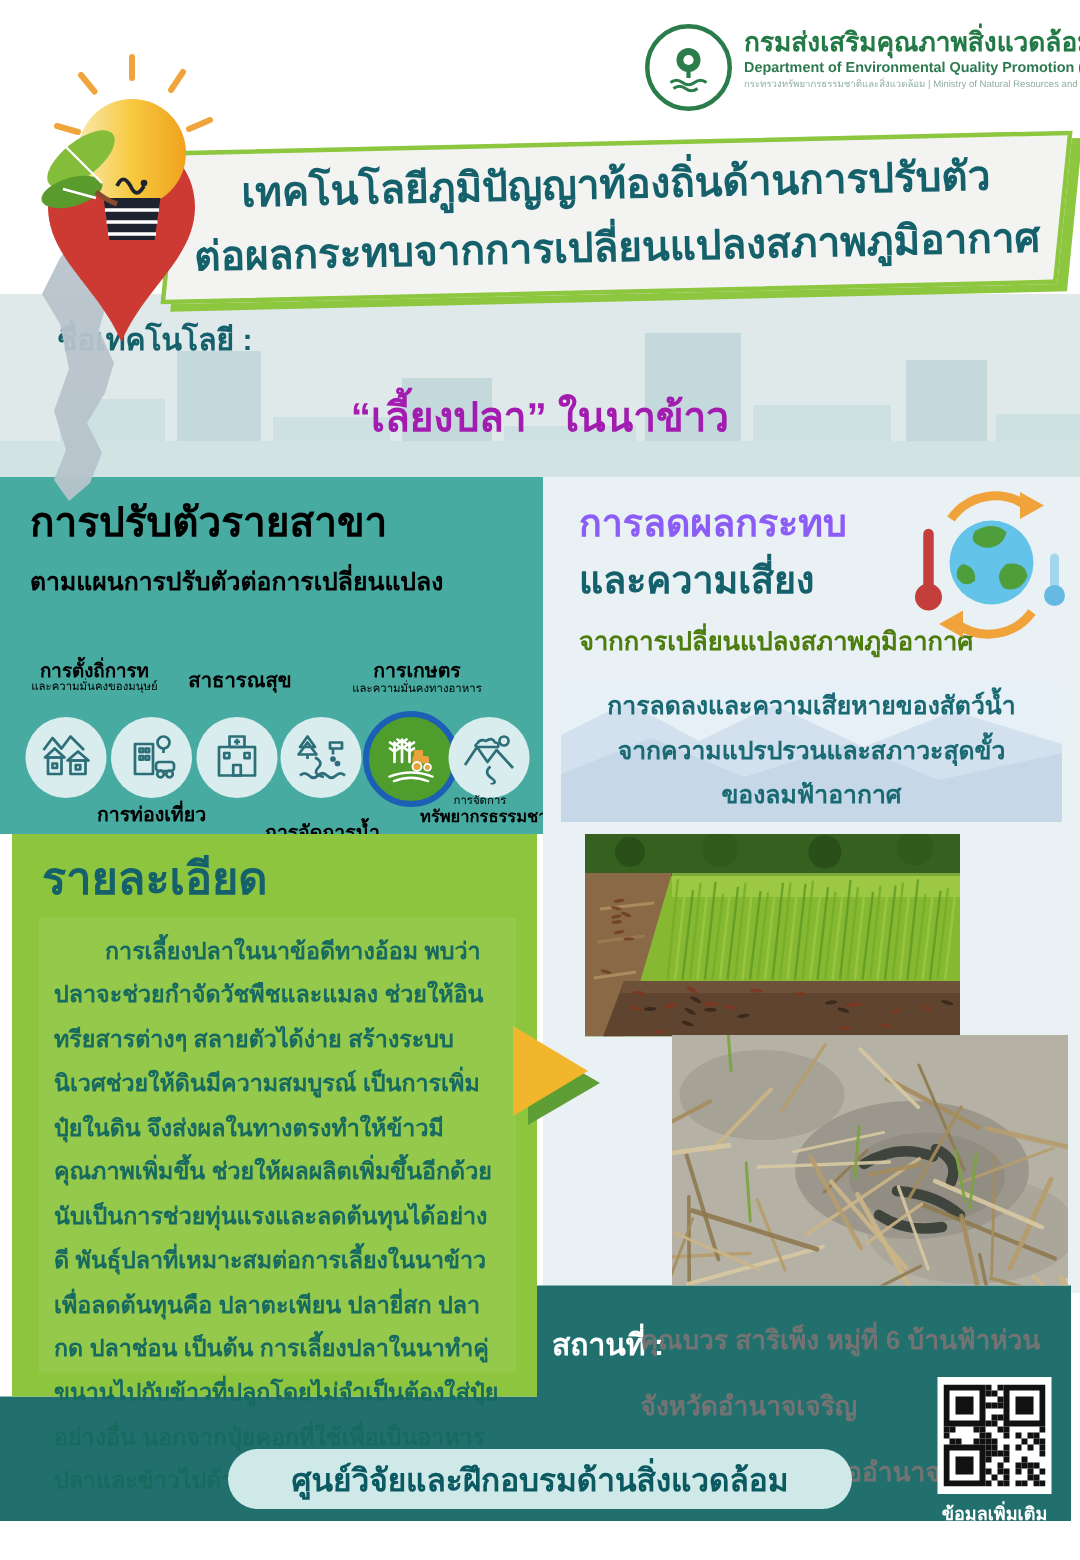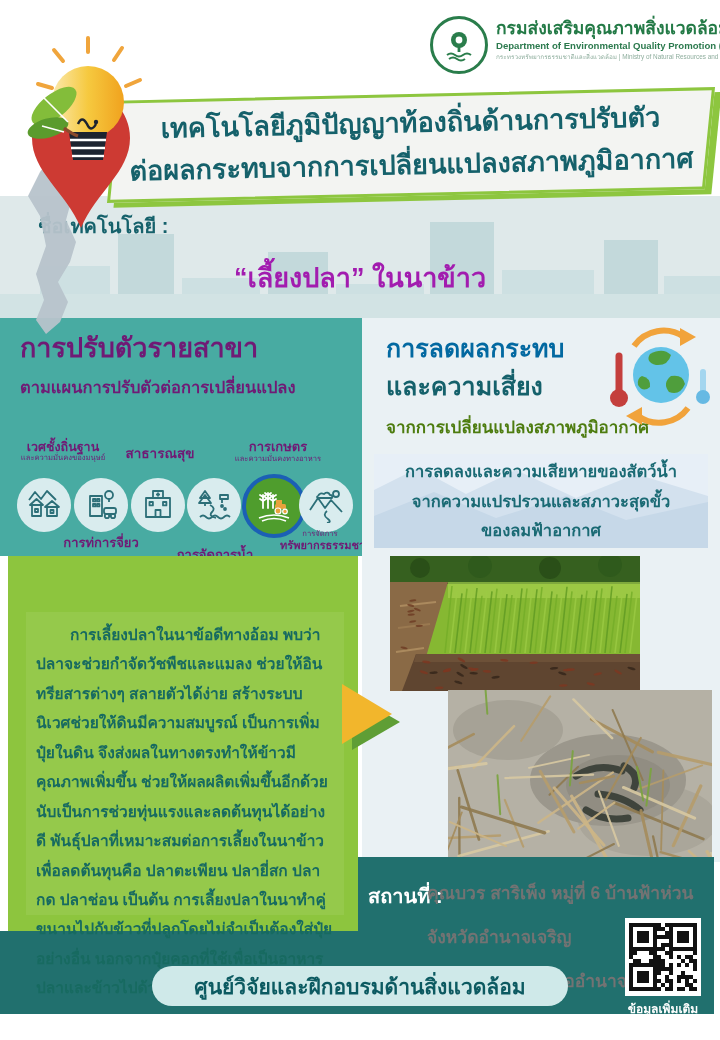--- a/index.html
+++ b/index.html
@@ -28,34 +28,34 @@
   .bld{position:absolute;bottom:0;background:#cde0e2;}
   .bld.d{background:#c3d9db;}
   .tech-label{position:absolute;left:38px;top:14px;font-size:20px;font-weight:bold;color:#15616b;}
   .tech-name{position:absolute;left:90px;right:90px;top:60px;text-align:center;
              font-size:27px;font-weight:bold;color:#a21caf;}
 
   .map-sil{position:absolute;left:0;top:150px;width:150px;height:190px;z-index:1;}
   .pin-logo{position:absolute;left:6px;top:30px;width:150px;height:200px;z-index:5;}
 
   
-  .adapt{position:absolute;left:0;top:318px;width:362px;height:238px;background:#48aba2;color:#701a75;}
+  .adapt{position:absolute;left:0;top:318px;width:362px;height:238px;background:#48aba2;color:#000000;}
   .adapt-title{position:absolute;left:20px;top:8px;font-size:27px;font-weight:bold;}
   .adapt-sub1{position:absolute;left:20px;top:56px;font-size:16.5px;font-weight:bold;}
   .adapt-sub2{position:absolute;left:20px;top:84px;font-size:16.5px;font-weight:bold;}
   .s-lbl{position:absolute;text-align:center;line-height:1.15;}
   .s-lbl .b{font-weight:bold;font-size:12.5px;display:block;}
   .s-lbl .t{font-size:7.6px;display:block;}
   .s-circ{position:absolute;width:54px;height:54px;border-radius:50%;background:#d9ecee;
           display:flex;align-items:center;justify-content:center;}
   .s-circ.active{width:56px;height:56px;background:#4f9d2d;border:4px solid #1b60b5;}
 
   
   .impact{position:absolute;left:362px;top:318px;width:358px;height:242px;background:#eaf1f4;}
-  .imp-t1{position:absolute;left:24px;top:10px;font-size:25px;font-weight:bold;color:#0369a1;}
+  .imp-t1{position:absolute;left:24px;top:10px;font-size:25px;font-weight:bold;color:#8b5cf6;}
   .imp-t2{position:absolute;left:24px;top:48px;font-size:25px;font-weight:bold;color:#15616b;}
   .imp-t3{position:absolute;left:24px;top:95px;font-size:17px;font-weight:bold;color:#4d7c0f;}
   .globe{position:absolute;right:8px;top:6px;width:104px;height:104px;}
   .imp-box{position:absolute;left:12px;top:136px;width:334px;height:94px;background:#e7eff7;overflow:hidden;}
   .imp-box-text{position:absolute;inset:0;display:flex;flex-direction:column;align-items:center;
                 justify-content:center;gap:3px;z-index:2;}
   .imp-line{font-size:16.5px;font-weight:bold;color:#1a6a74;line-height:1.6;}
 
   
   .photos-bg{position:absolute;left:362px;top:556px;width:358px;height:306px;background:#eaf1f4;}
@@ -158,21 +158,21 @@
     <ellipse cx="42" cy="98" rx="21" ry="9.5" fill="#5a9b2d" transform="rotate(-16 42 98)"></ellipse>
     <path d="M30,60 L62,92 M36,96 L58,102" stroke="#fff" stroke-width="1.6" fill="none"></path>
     <path d="M58,98 Q66,104 72,106" stroke="#8a4a2c" stroke-width="3.4" fill="none"></path>
   </svg>
 
   <div class="adapt">
     <div class="adapt-title">การปรับตัวรายสาขา</div>
     <div class="adapt-sub1">ตามแผนการปรับตัวต่อการเปลี่ยนแปลง</div>
 
     <div class="s-lbl" style="left:2px;top:122px;width:122px;">
-      <span class="b">เวศชั้งถิ่นฐาน</span>
+      <span class="b">การตั้งถิ่การท</span>
       <span class="t">และความมั่นคงของมนุษย์</span>
     </div>
     <div class="s-lbl" style="left:120px;top:128px;width:80px;">
       <span class="b" style="font-size:13.5px;">สาธารณสุข</span>
     </div>
     <div class="s-lbl" style="left:228px;top:122px;width:100px;">
       <span class="b" style="font-size:13px;">การเกษตร</span>
       <span class="t">และความมั่นคงทางอาหาร</span>
     </div>
 
@@ -248,21 +248,21 @@
     <div class="s-circ" style="left:299px;top:160px;">
       <svg width="36" height="36" viewBox="0 0 36 36" stroke="#2c6f78" fill="none" stroke-width="1.8" stroke-linejoin="round">
         <circle cx="28" cy="7" r="3"></circle>
         <path d="M10,9 q2,-4 6,-2 q4,-3 6,1 q3,0 2,3 l-14,0 q-2,-1 0,-2"></path>
         <polyline points="2,23 10,11 17,21 23,13 34,25"></polyline>
         <path d="M19,24 q-5,4 1,8 q4,3 -1,4"></path>
       </svg>
     </div>
 
     <div class="s-lbl" style="left:59px;top:218px;width:84px;">
-      <span class="b" style="font-size:13px;">การท่การจี่ยว</span>
+      <span class="b" style="font-size:13px;">การท่องเที่ยว</span>
     </div>
     <div class="s-lbl" style="left:171px;top:218px;width:88px;">
       <span class="b" style="font-size:13px;margin-top:12px;">การจัดการน้ำ</span>
     </div>
     <div class="s-lbl" style="left:280px;top:212px;width:80px;">
       <span class="t">การจัดการ</span>
       <span class="b" style="font-size:11px;">ทรัพยากรธรรมชาติ</span>
     </div>
   </div>
 
@@ -295,20 +295,21 @@
         <span class="imp-line">การลดลงและความเสียหายของสัตว์น้ำ</span>
         <span class="imp-line">จากความแปรปรวนและสภาวะสุดขั้ว</span>
         <span class="imp-line">ของลมฟ้าอากาศ</span>
       </div>
     </div>
   </div>
 
   <div class="photos-bg"></div>
 
   <div class="details">
+    <div class="details-title">รายละเอียด</div>
     <div class="details-inner">
       <p class="details-body">การเลี้ยงปลาในนาข้อดีทางอ้อม พบว่า ปลาจะช่วยกำจัดวัชพืชและแมลง ช่วยให้อินทรียสารต่างๆ สลายตัวได้ง่าย สร้างระบบนิเวศช่วยให้ดินมีความสมบูรณ์ เป็นการเพิ่มปุ๋ยในดิน จึงส่งผลในทางตรงทำให้ข้าวมีคุณภาพเพิ่มขึ้น ช่วยให้ผลผลิตเพิ่มขึ้นอีกด้วย นับเป็นการช่วยทุ่นแรงและลดต้นทุนได้อย่างดี พันธุ์ปลาที่เหมาะสมต่อการเลี้ยงในนาข้าวเพื่อลดต้นทุนคือ ปลาตะเพียน ปลายี่สก ปลากด ปลาช่อน เป็นต้น การเลี้ยงปลาในนาทำคู่ขนานไปกับข้าวที่ปลูกโดยไม่จำเป็นต้องใส่ปุ๋ยอย่างอื่น นอกจากปุ๋ยคอกที่ใช้เพื่อเป็นอาหารปลาและข้าวไปด้วย</p>
     </div>
   </div>
 
   <svg class="photo1" viewBox="0 0 250 135" preserveAspectRatio="none">
     <rect x="0" y="0" width="250" height="135" fill="#86b832"></rect>
     <rect x="0" y="0" width="250" height="28" fill="#36601f"></rect>
     <circle cx="30" cy="12" r="10" fill="#2a4f18"></circle>
       <circle cx="90" cy="10" r="12" fill="#2f5a1c"></circle>

